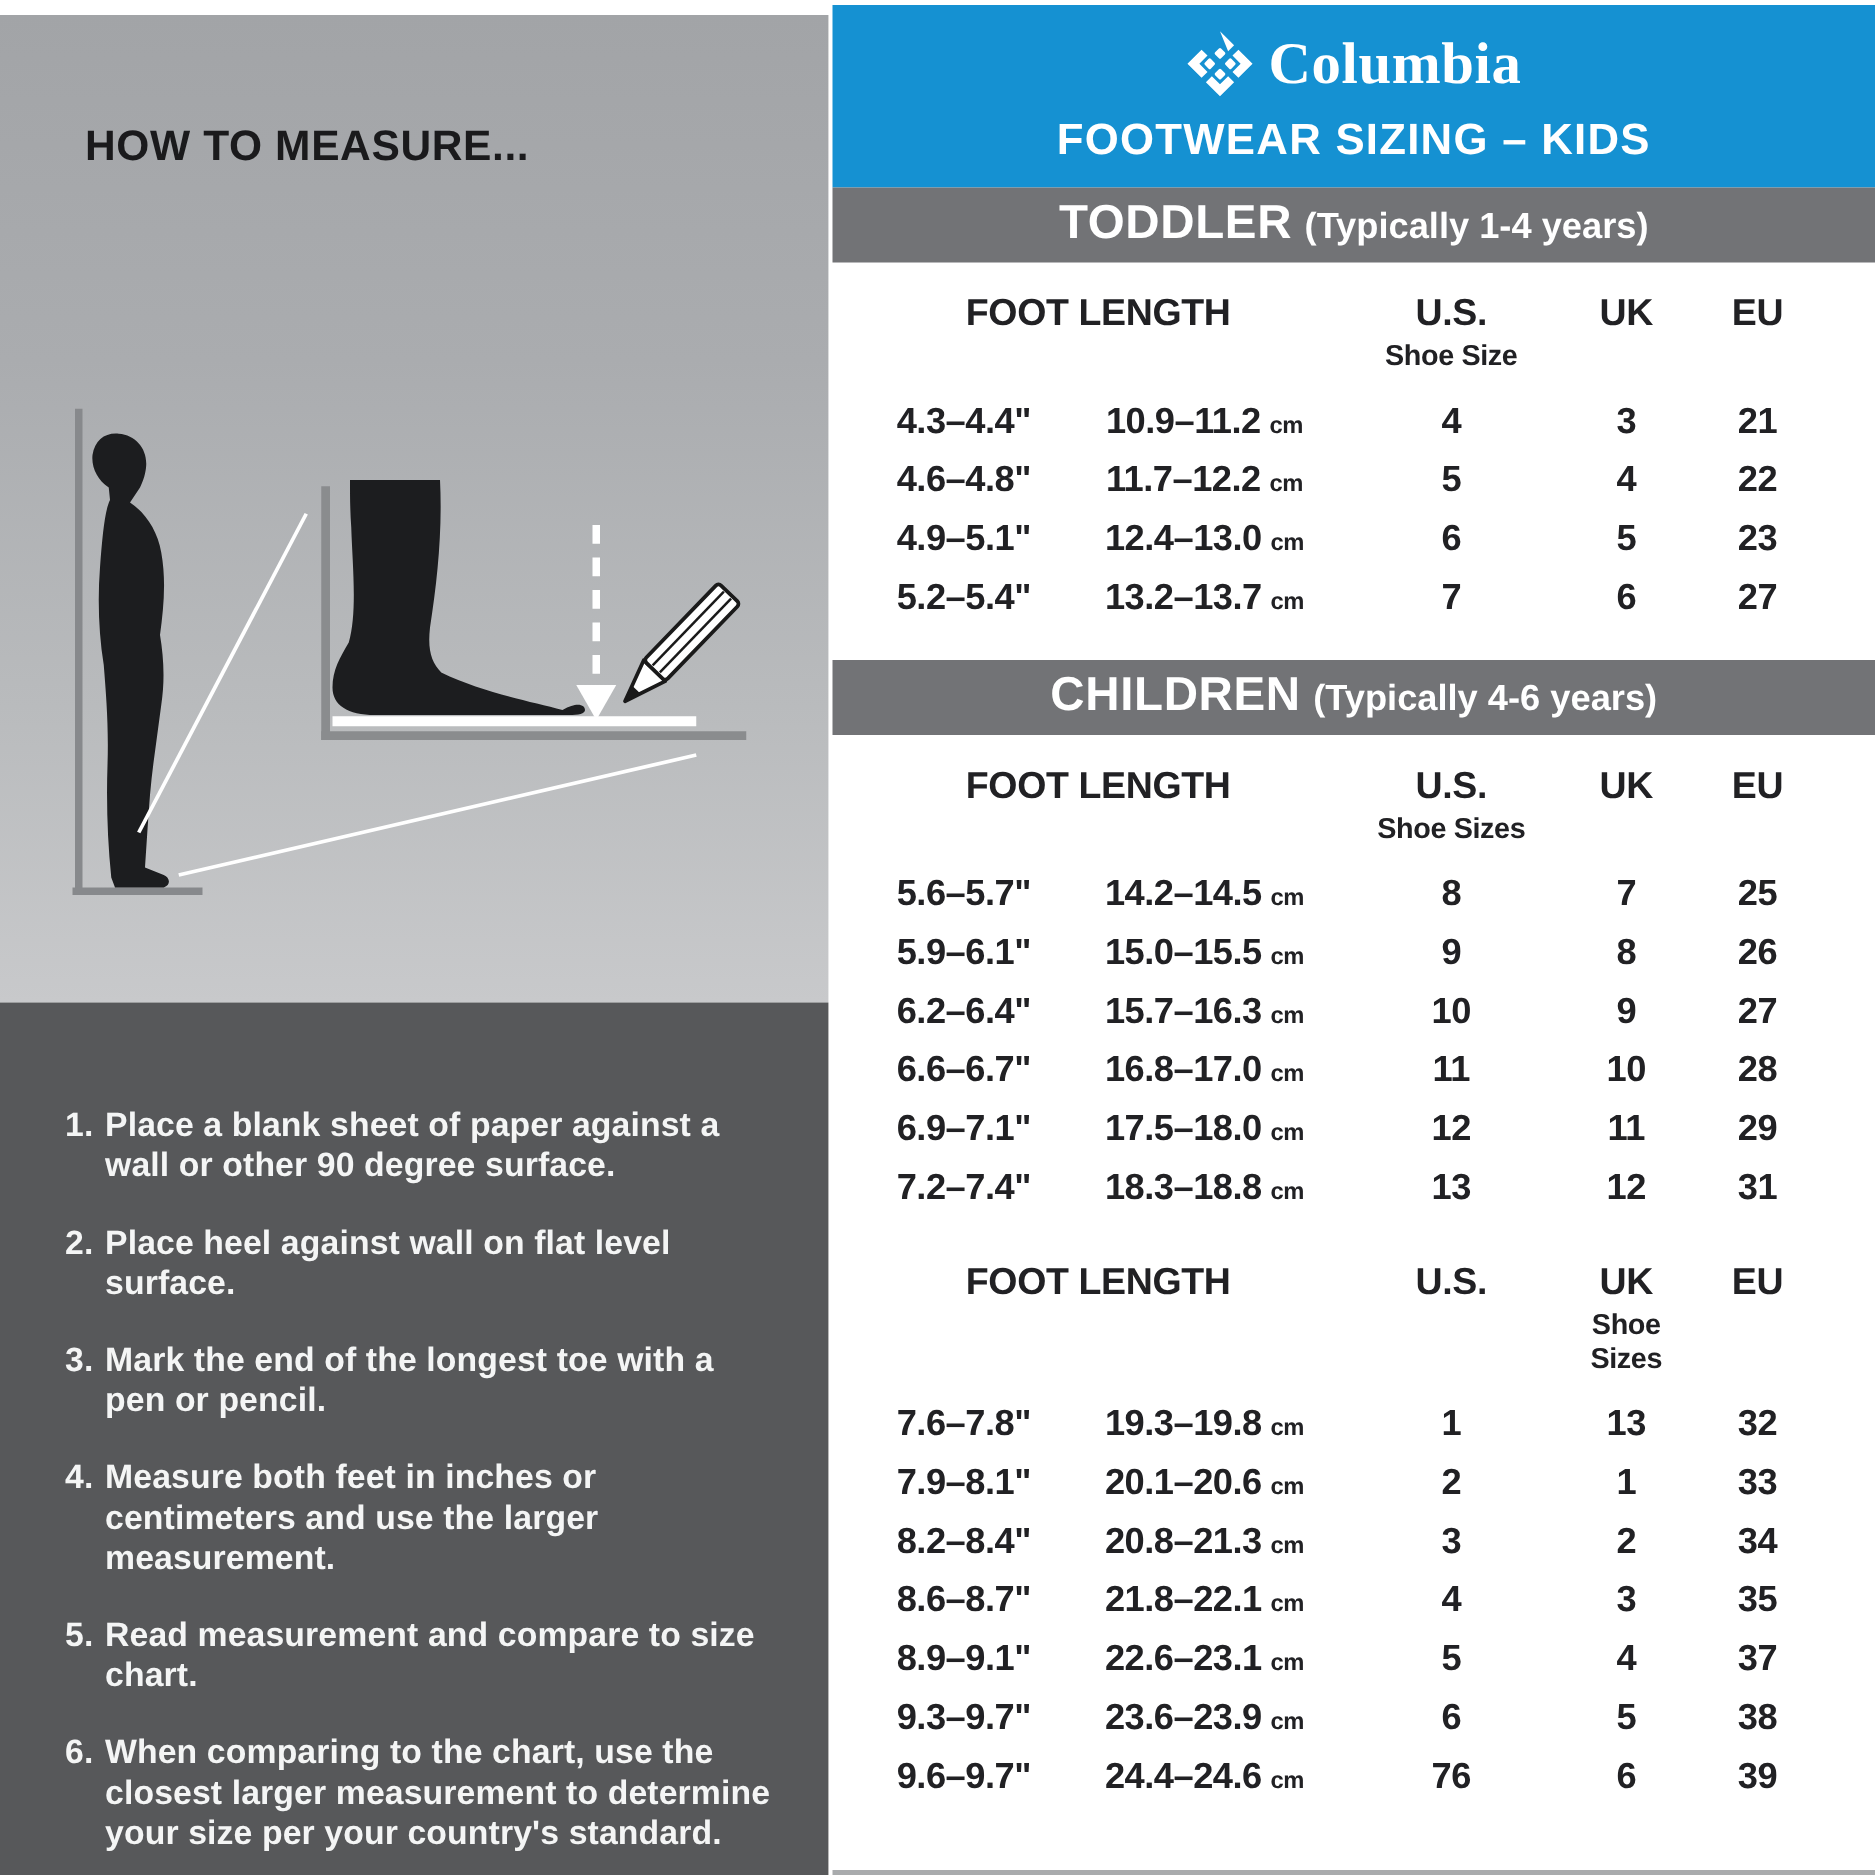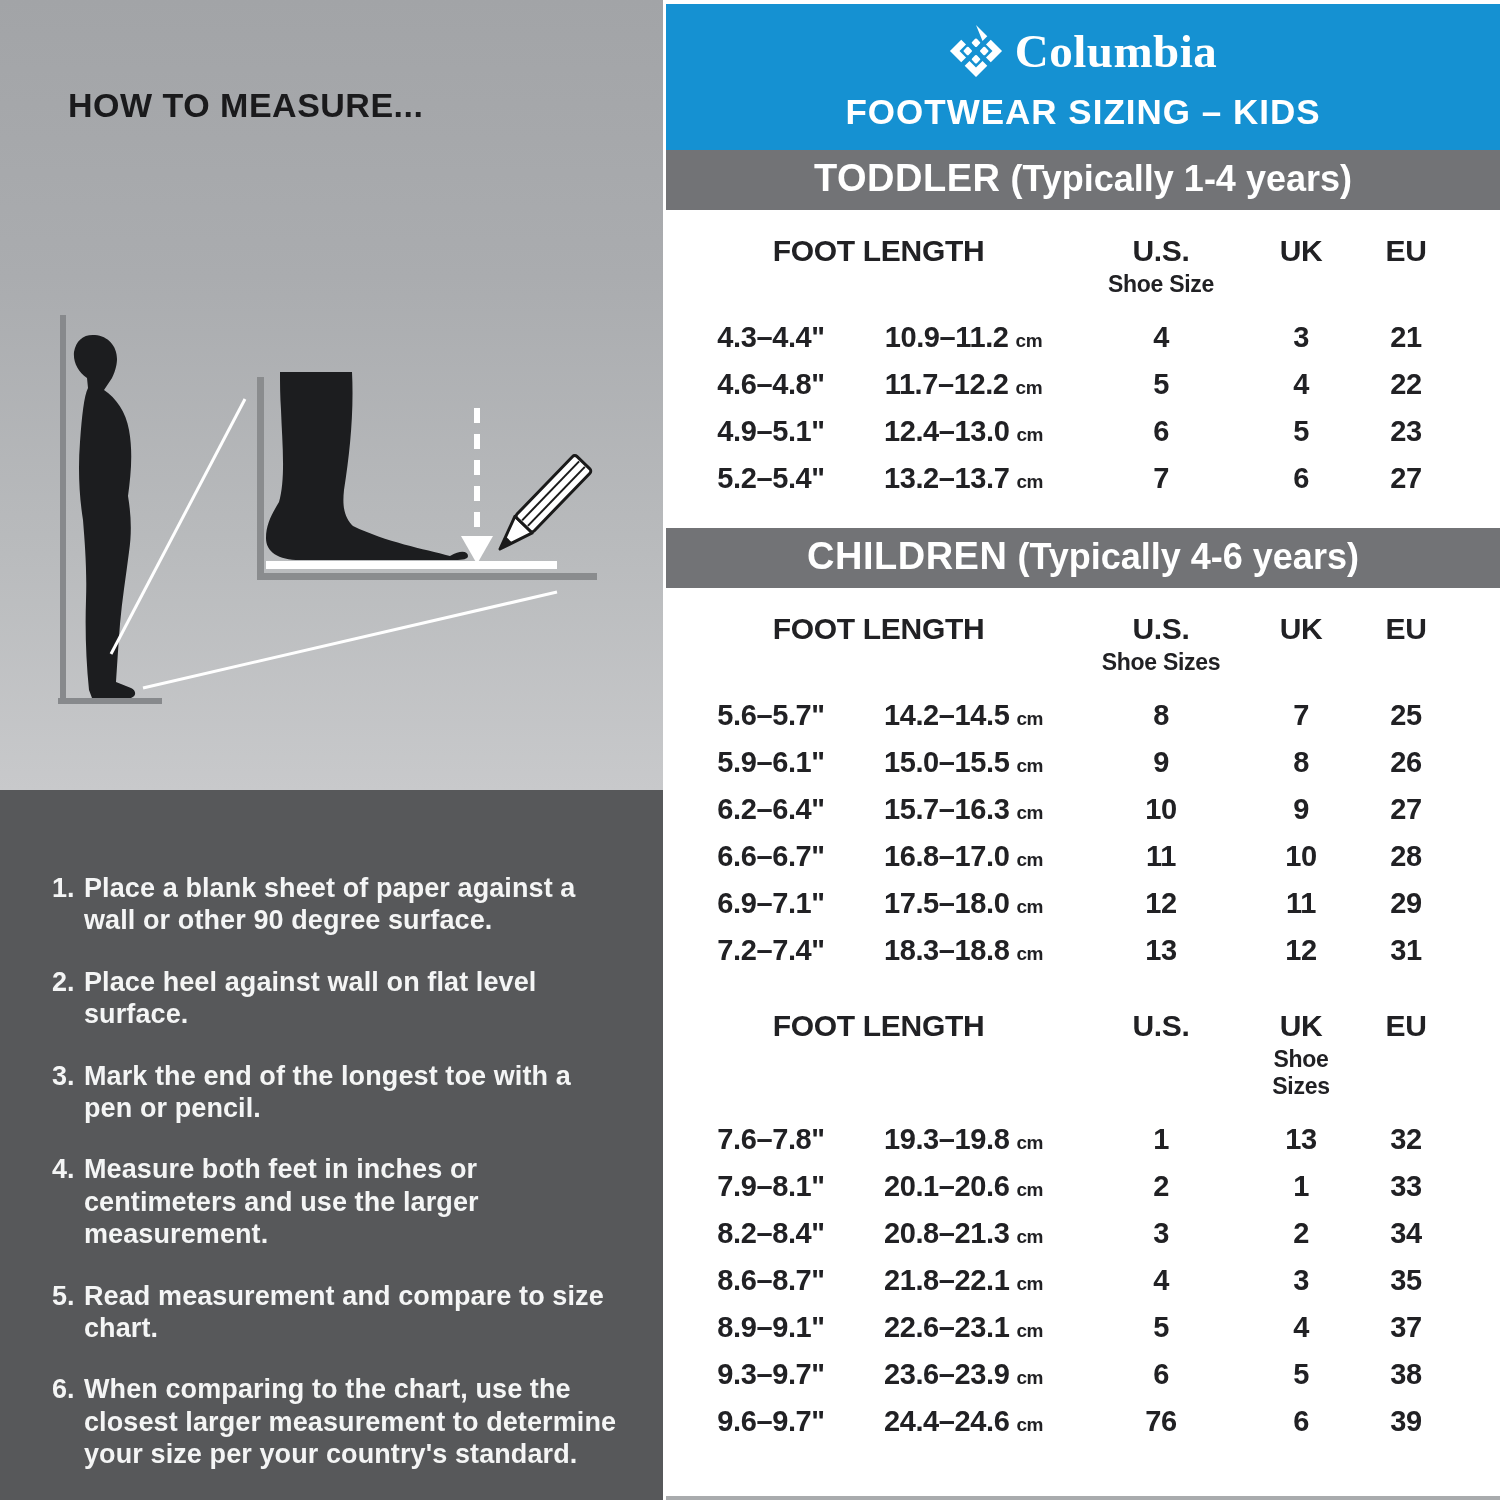--- a/index.html
+++ b/index.html
@@ -3,21 +3,21 @@
 <meta charset="utf-8">
 <style>
   html,body{margin:0;padding:0;background:#e8e8e8;}
   *{box-sizing:border-box;}
   #stage{
     position:relative;width:1500px;height:1500px;overflow:hidden;
     font-family:"Liberation Sans",sans-serif;background:#ffffff;
   }
 
   
-  .left-panel{position:absolute;left:0;top:0;width:663px;height:1080px;}
+  .left-panel{position:absolute;left:0;top:12px;width:663px;height:1080px;}
   .measure-zone{
     position:relative;width:663px;height:790px;
     background:linear-gradient(180deg,#a2a4a7 0%,#aaacaf 35%,#b9bbbd 70%,#c8c9cb 100%);
   }
   .howto-title{
     position:absolute;left:68px;top:86px;
     font-size:34px;font-weight:700;letter-spacing:.5px;color:#1a1a1c;
   }
   .illustration-svg{position:absolute;left:0;top:0;}
   .instructions-zone{
@@ -42,21 +42,21 @@
   .brand-row{display:flex;align-items:center;gap:12px;margin-top:2px;}
   .brand-logo{width:54px;height:54px;}
   .brand-name{font-family:"Liberation Serif",serif;font-size:47px;font-weight:700;letter-spacing:.5px;}
   .sheet-title{font-size:35px;font-weight:700;letter-spacing:1px;margin-top:12px;}
 
   .band{
     background:#727376;color:#ffffff;display:flex;align-items:baseline;justify-content:center;
     flex:0 0 60px;padding-top:9px;
   }
   .band-title{font-size:38px;font-weight:700;letter-spacing:.5px;line-height:1;}
-  .band-sub{font-size:36px;font-weight:700;margin-left:10px;line-height:1;}
+  .band-sub{font-size:29px;font-weight:700;margin-left:10px;line-height:1;}
 
   .tbl{color:#212124;padding-top:24px;overflow:hidden;}
   .tbl-toddler{flex:0 0 318px;}
   .tbl-children{flex:0 0 397px;}
   .tbl-youth{flex:1 1 auto;}
   .thead,.trow{display:grid;grid-template-columns:170px 215px 180px 100px 110px;padding-left:20px;}
   .thead{margin-bottom:16px;}
   .th{text-align:center;font-weight:700;font-size:30px;letter-spacing:-.3px;}
   .th-foot{grid-column:1 / 3;}
   .th-sub{font-size:23px;font-weight:700;margin-top:3px;min-height:27px;}

